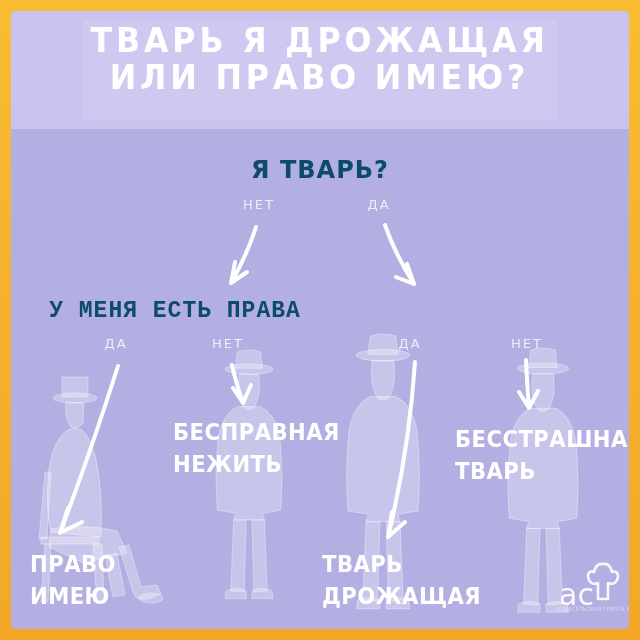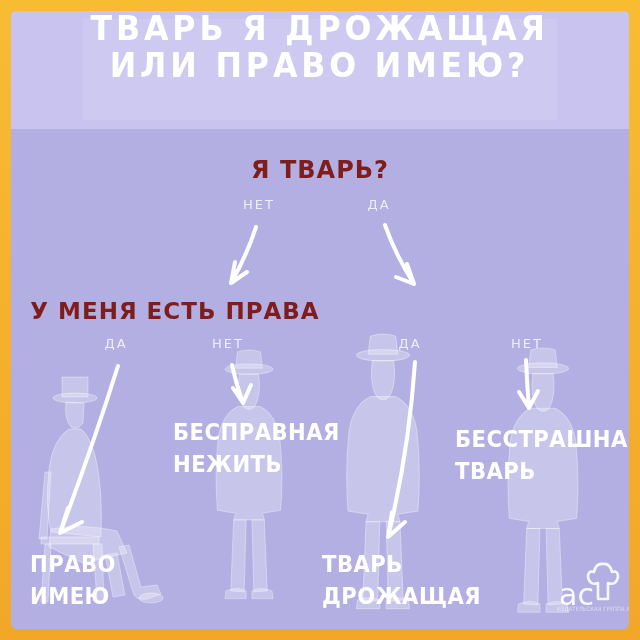--- a/index.html
+++ b/index.html
@@ -8,27 +8,27 @@
   .frame{width:640px;height:640px;box-sizing:border-box;padding:11px;
          background:linear-gradient(180deg,#F8BC33 0%,#F5B02C 55%,#F2A728 100%);}
   .inner{position:relative;width:618px;height:618px;border-radius:5px;overflow:hidden;
          background:#B3AFE2;}
 
   
   .header{position:absolute;left:0;top:0;width:100%;height:118px;background:#C8C4EF;}
   .title-panel{position:absolute;left:72px;top:8px;width:474px;height:101px;
                background:rgba(255,255,255,0.09);}
   .title{position:absolute;left:0;top:0;width:100%;height:96px;
-         display:flex;flex-direction:column;align-items:center;
+         display:flex;flex-direction:column;align-items:center;justify-content:center;
          gap:2px;}
   .title span{color:#FFFFFF;font-weight:bold;font-size:33px;letter-spacing:4px;
               line-height:35px;white-space:nowrap;transform:scaleX(.96);}
 
   
-  .q{position:absolute;color:#7f1d1d;font-weight:bold;font-size:24px;letter-spacing:1px;
+  .q{position:absolute;color:#0c4a6e;font-weight:bold;font-size:24px;letter-spacing:1px;
      white-space:nowrap;transform:translateX(-50%);}
   .yn{position:absolute;color:rgba(255,255,255,0.78);font-size:13px;letter-spacing:2px;
       white-space:nowrap;transform:translateX(-50%);}
   .outcome{position:absolute;color:#FFFFFF;font-weight:bold;font-size:23px;
            letter-spacing:.5px;line-height:32px;white-space:nowrap;
            transform:scaleX(.92);transform-origin:left top;}
 
   .svg-layer{position:absolute;left:0;top:0;width:618px;height:618px;}
 
   
@@ -102,21 +102,21 @@
         <path d="M221,354 Q225,372 232,392 M232,392 L222,377 M232,392 L240,374"></path>
         <path d="M404,351 Q398,440 377,526 M377,526 L381,501 M377,526 L394,511"></path>
         <path d="M515,349 Q516,372 518,397 M518,397 L508,381 M518,397 L527,380"></path>
       </g>
     </svg>
 
     <div class="q" style="left:309px;top:145px;">Я ТВАРЬ?</div>
     <div class="yn" style="left:248px;top:186px;">НЕТ</div>
     <div class="yn" style="left:368px;top:186px;">ДА</div>
 
-    <div class="q" style="left:164px;top:287px;font-size:23px;">У МЕНЯ ЕСТЬ ПРАВА</div>
+    <div class="q" style="left:164px;top:287px;font-size:23px;font-family:Liberation Mono, monospace;">У МЕНЯ ЕСТЬ ПРАВА</div>
     <div class="yn" style="left:105px;top:325px;">ДА</div>
     <div class="yn" style="left:217px;top:325px;">НЕТ</div>
 
     <div class="yn" style="left:399px;top:325px;">ДА</div>
     <div class="yn" style="left:516px;top:325px;">НЕТ</div>
 
     <div class="outcome" style="left:162px;top:405px;">
       <div>БЕСПРАВНАЯ</div>
       <div>НЕЖИТЬ</div>
     </div>

